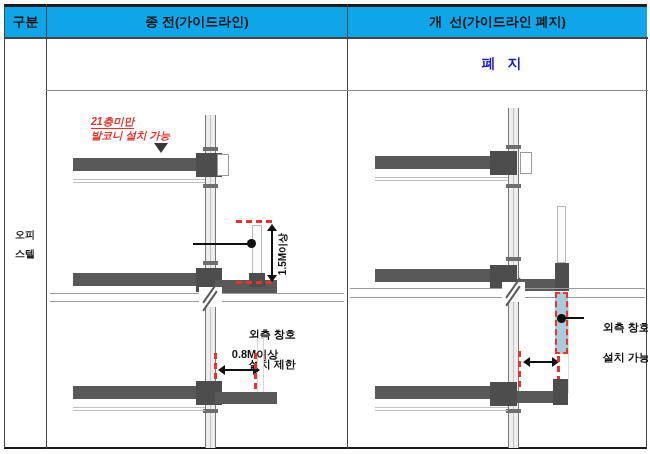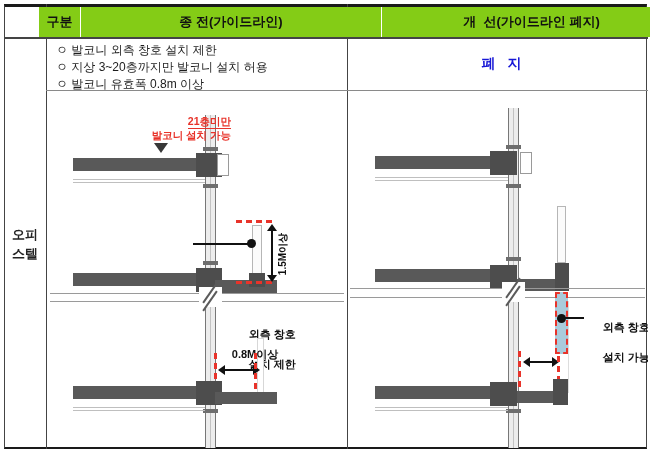--- a/index.html
+++ b/index.html
@@ -11,26 +11,26 @@
   .abs{position:absolute;}
 
   
   .outer-frame{left:4px;top:4px;width:643px;height:445px;
     border-top:3px solid #1a1a1a;border-bottom:2px solid #1a1a1a;
     border-left:1px solid #444;border-right:1px solid #444;box-sizing:border-box;}
   .vline{width:1px;background:#444;}
   .hline{height:1px;background:#444;}
 
   
-  .th{background:#84cc16;display:flex;align-items:center;justify-content:center;
-    font-weight:bold;font-size:13px;color:#111;white-space:pre;box-sizing:border-box;margin-left:34px;}
+  .th{background:#0ea5e9;display:flex;align-items:center;justify-content:center;
+    font-weight:bold;font-size:13px;color:#111;white-space:pre;box-sizing:border-box;}
 
   
   .category-cell{display:flex;flex-direction:column;align-items:center;justify-content:center;
-    font-weight:bold;font-size:13px;line-height:19px;color:#222;}
+    font-weight:bold;font-size:10px;line-height:19px;color:#222;}
   .bullets{font-size:12px;line-height:17px;color:#1c1c1c;padding:4px 0 0 10px;box-sizing:border-box;}
   .bullets div{white-space:pre;}
   .abolish{display:flex;align-items:center;justify-content:center;
     font-weight:bold;font-size:14px;letter-spacing:4px;color:#1717d6;}
 
   
   .diagram{overflow:hidden;}
   .slab{background:#595959;}
   .endblock{background:#4d4d4d;}
   .thinline{height:1px;background:#bfbfbf;}
@@ -38,21 +38,21 @@
     background-image:linear-gradient(90deg,transparent 0 4px,#c2c2c2 4px 5px,transparent 5px);}
   .wtick{background:#6e6e6e;}
   .winframe{background:#ffffff;border:1px solid #9a9a9a;box-sizing:border-box;}
   .railing{border:1.5px solid #b6b6b6;box-sizing:border-box;background:#fbfbfb;}
   .faint{border:1px solid #d7d7d7;box-sizing:border-box;background:#fff;}
 
   .redash-h{height:3px;background:repeating-linear-gradient(90deg,#e8332a 0 6px,transparent 6px 10px);}
   .redash-v{width:3px;background:repeating-linear-gradient(180deg,#e8332a 0 6px,transparent 6px 10px);}
   .bluewin{background:#a9cbdb;border:2px dashed #e8332a;box-sizing:border-box;}
 
-  .note-red{color:#e8332a;font-weight:bold;font-size:10.5px;line-height:13px;text-align:right;}
+  .note-red{color:#e8332a;font-weight:bold;font-size:10.5px;line-height:13px;text-align:left;font-style:italic;}
   .note-red .ul{border-bottom:1.5px solid #e8332a;display:inline-block;padding-bottom:0px;}
   .lbl{font-weight:bold;font-size:11px;line-height:15px;color:#111;text-align:center;white-space:pre;}
   .lbl-sm{font-weight:bold;font-size:10px;color:#111;text-align:center;white-space:nowrap;}
 
   .tri-down{width:0;height:0;border-left:7px solid transparent;border-right:7px solid transparent;border-top:10px solid #383838;}
   .leader{background:#111;height:2px;}
   .dot{width:9px;height:9px;border-radius:50%;background:#111;}
 
   .v-arrow{width:10px;}
   .v-arrow .shaft{position:absolute;left:4px;top:5px;bottom:5px;width:2px;background:#111;}
@@ -86,25 +86,20 @@
   </div>
   <div class="abs th" style="left:47px;top:7px;width:300px;height:30px;">
     <span>종 전(가이드라인)</span>
   </div>
 
   <div class="abs category-cell" style="left:4px;top:39px;width:42px;height:410px;">
     <span>오피</span>
     <span>스텔</span>
   </div>
 
-  <div class="abs bullets" style="left:46px;top:38px;width:301px;height:52px;">
-    <div>ㅇ 발코니 외측 창호 설치 제한</div>
-    <div>ㅇ 지상 3~20층까지만 발코니 설치 허용</div>
-    <div>ㅇ 발코니 유효폭 0.8m 이상</div>
-  </div>
 
   <div class="abs abolish" style="left:347px;top:38px;width:301px;height:52px;padding-left:6px;">
     <span>폐 지</span>
   </div>
 
   <div class="abs diagram" style="left:46px;top:91px;width:301px;height:358px;">
 
     <div class="abs wall" style="left:159px;top:24px;width:11px;height:333px;"></div>
     <div class="abs wtick" style="left:157px;top:56px;width:15px;height:4px;"></div>
     <div class="abs wtick" style="left:157px;top:93px;width:15px;height:4px;"></div>

